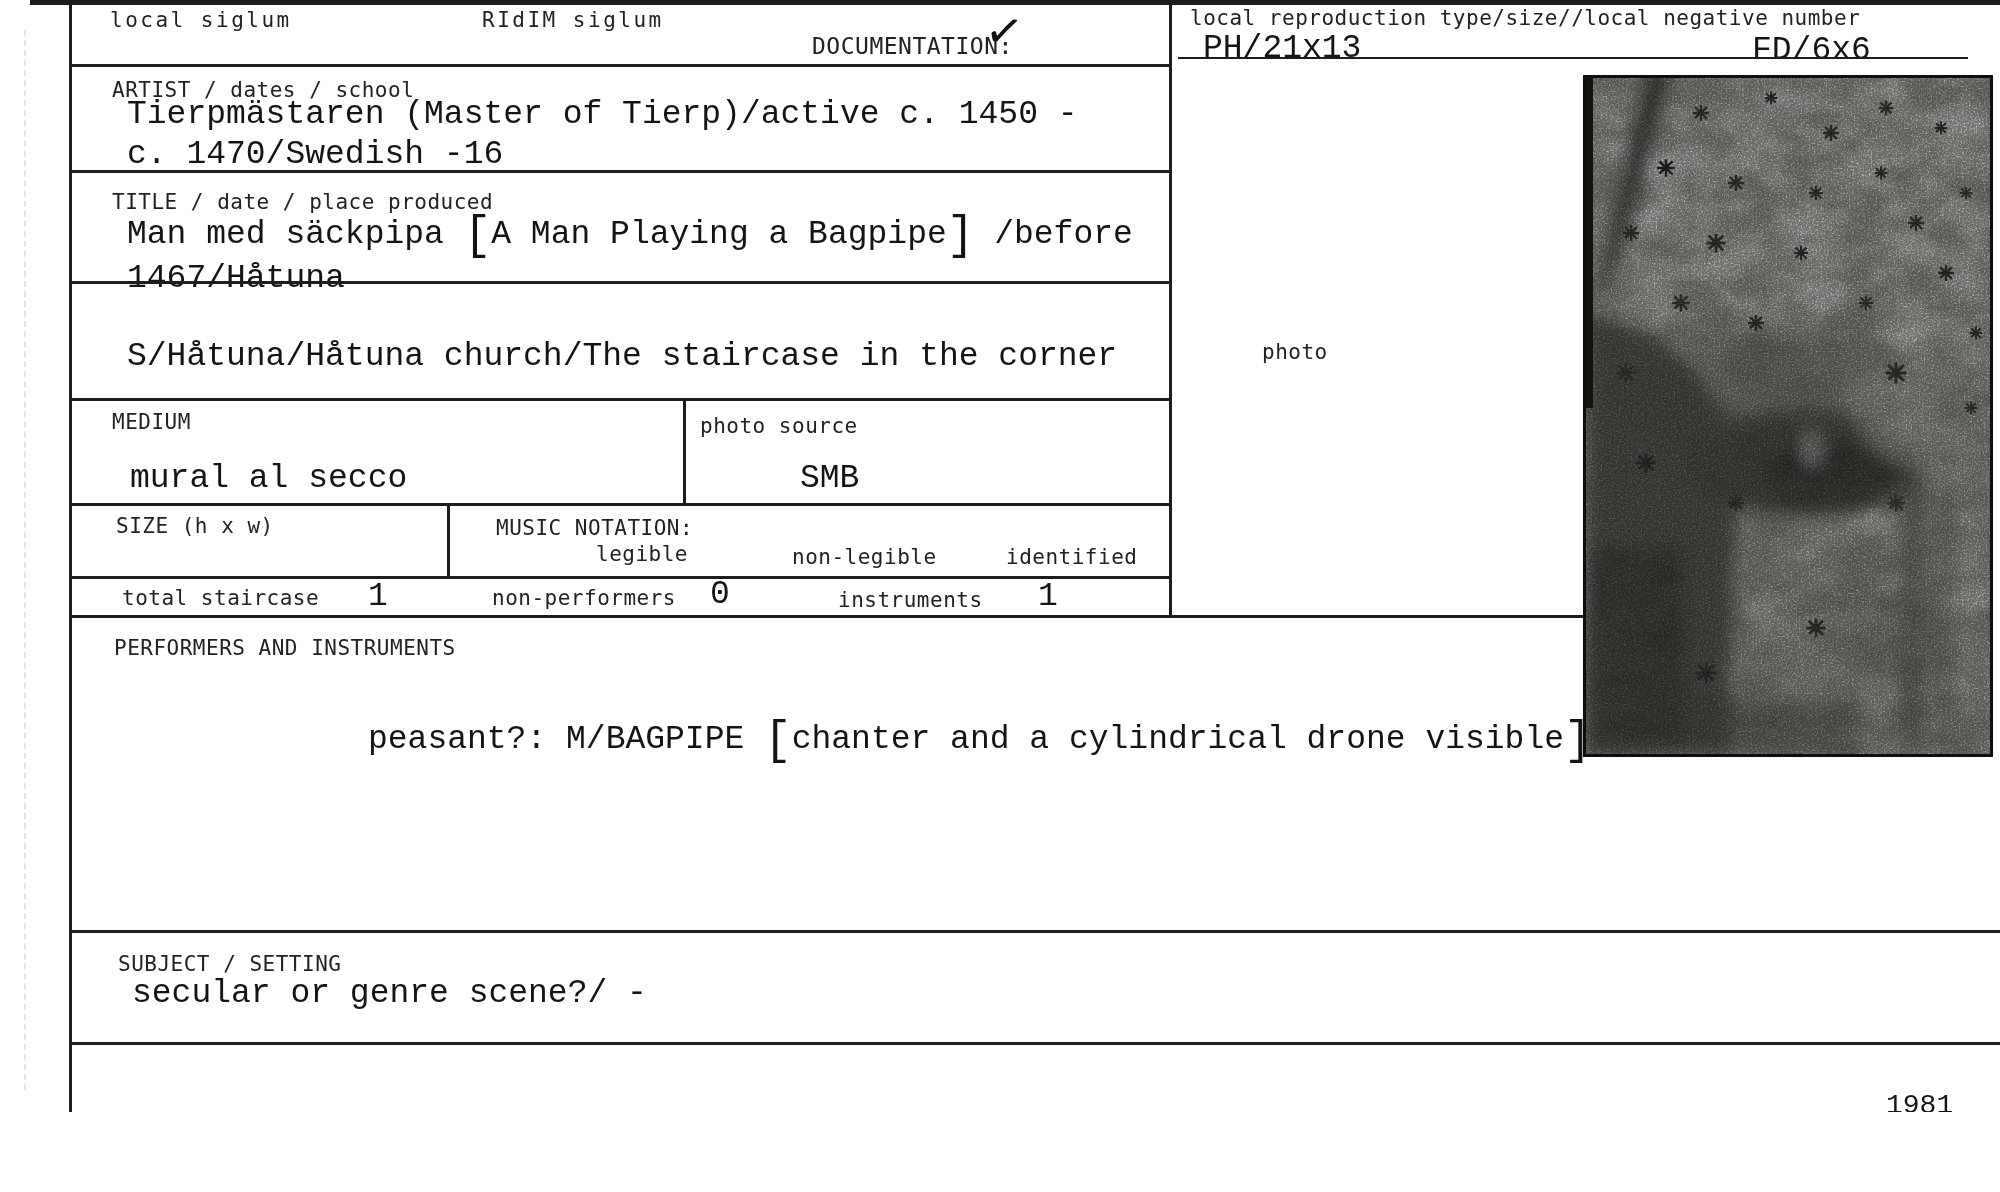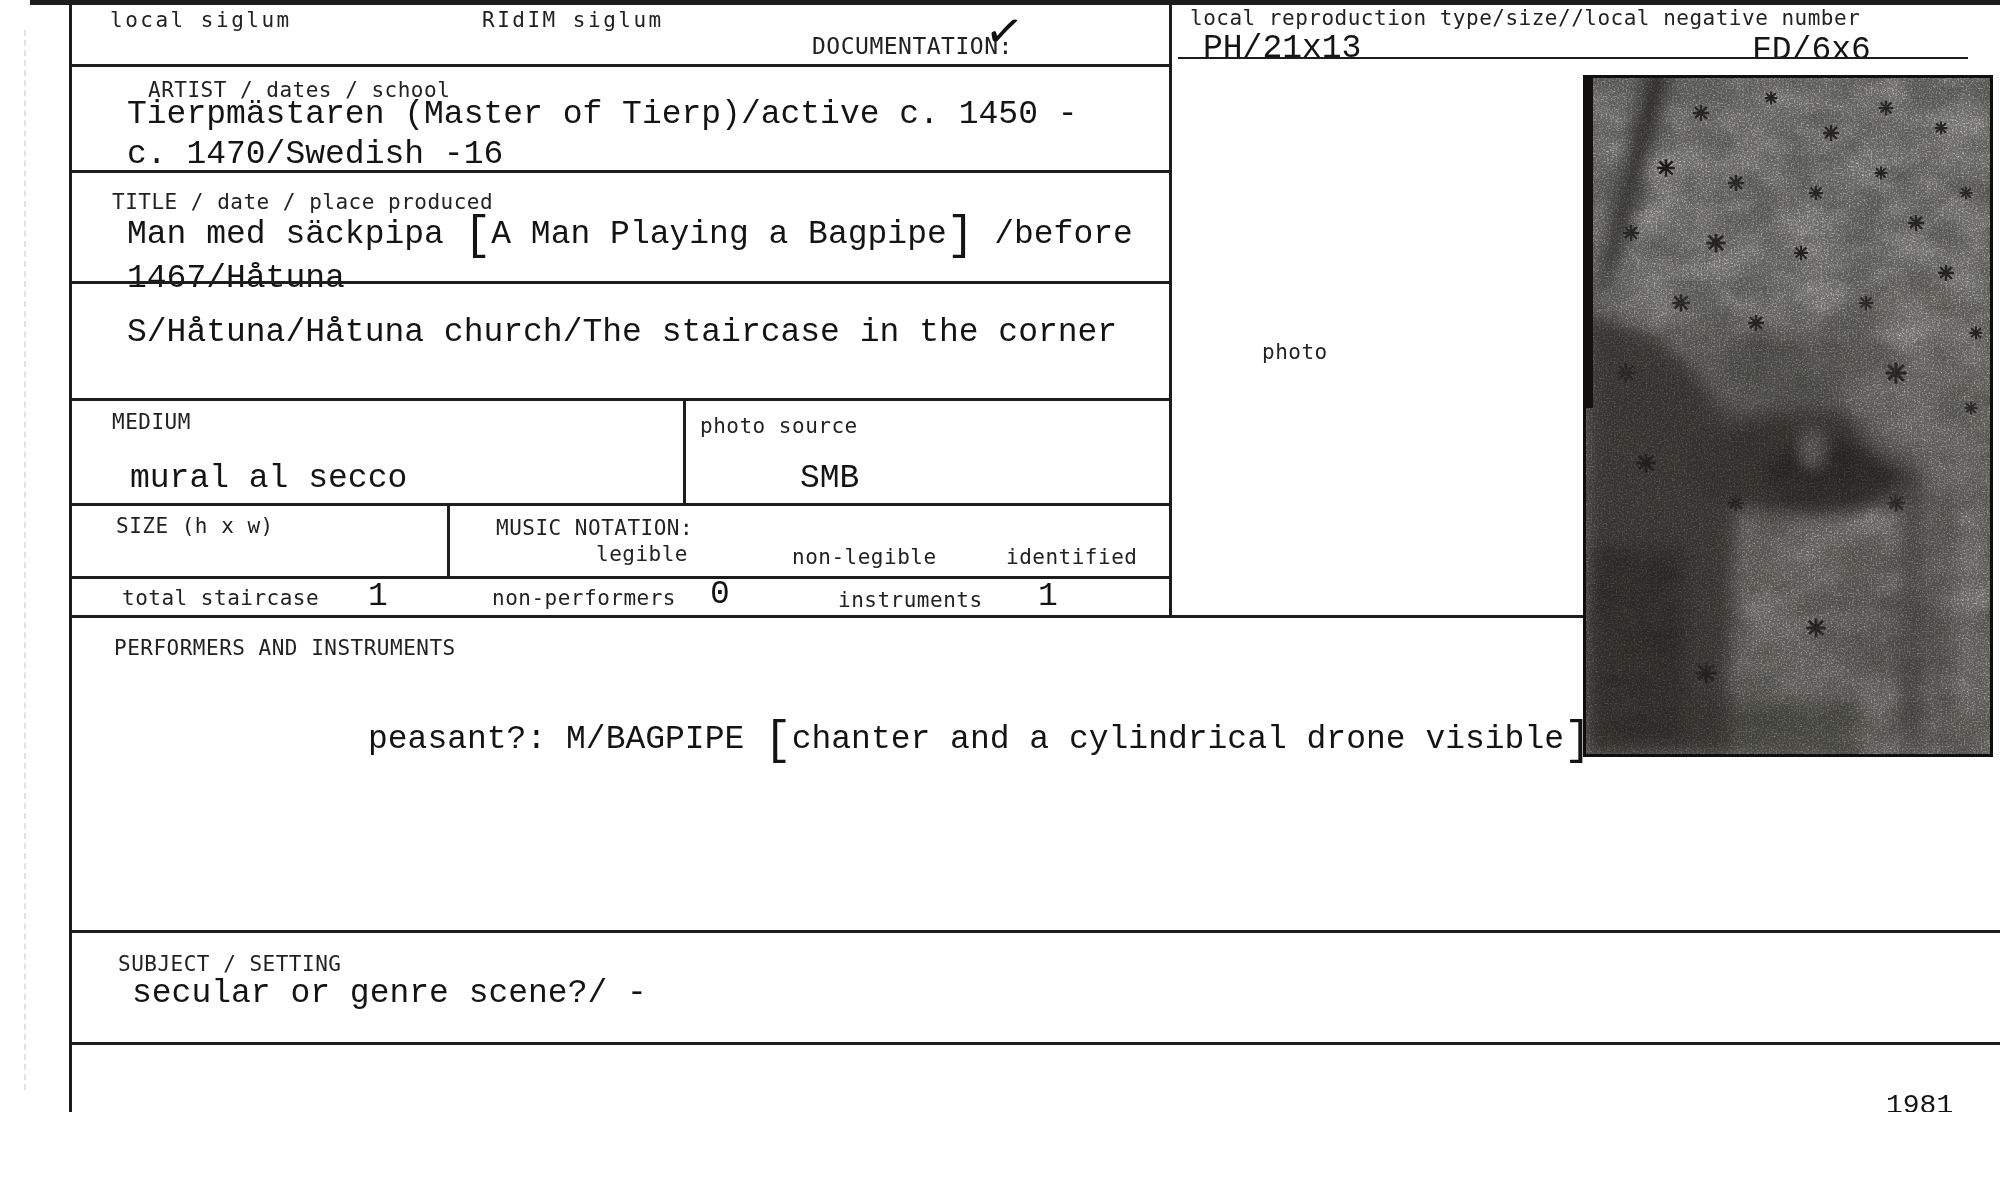--- a/index.html
+++ b/index.html
@@ -49,29 +49,29 @@
 
   <span class="lbl lbl-wide" style="left:110px;top:8px;">local siglum</span>
   <span class="lbl lbl-wide" style="left:463px;top:8px;margin-left:19px;">RIdIM siglum</span>
   <span class="lbl" style="left:812px;top:33px;font-size:23px;">DOCUMENTATION:</span>
   <span class="check" style="left:985px;top:4px;">✓</span>
 
   <span class="lbl" style="left:1190px;top:6px;">local reproduction type/size//local negative number</span>
   <span class="typed" style="left:1203px;top:32px;">PH/21x13</span>
   <span class="typed" style="left:1752px;top:34px;">FD/6x6</span>
 
-  <span class="lbl" style="left:112px;top:78px;margin-left:36px;">ARTIST / dates / school</span>
+  <span class="lbl" style="left:112px;top:78px;">ARTIST / dates / school</span>
   <span class="typed" style="left:127px;top:98px;">Tierpmästaren (Master of Tierp)/active c. 1450 -</span>
   <span class="typed" style="left:127px;top:138px;">c. 1470/Swedish -16</span>
 
   <span class="lbl" style="left:112px;top:190px;">TITLE / date / place produced</span>
   <span class="typed" style="left:127px;top:218px;"><span>Man med säckpipa </span><span class="bracket">[</span><span>A Man Playing a Bagpipe</span><span class="bracket">]</span><span> /before</span></span>
   <span class="typed" style="left:127px;top:262px;">1467/Håtuna</span>
 
-  <span class="typed" style="left:127px;top:316px;">S/Håtuna/Håtuna church/The staircase in the corner</span>
+  <span class="typed" style="left:127px;top:340px;">S/Håtuna/Håtuna church/The staircase in the corner</span>
 
   <span class="lbl" style="left:112px;top:410px;">MEDIUM</span>
   <span class="typed" style="left:130px;top:462px;">mural al secco</span>
   <span class="lbl" style="left:700px;top:414px;">photo source</span>
   <span class="typed" style="left:800px;top:462px;">SMB</span>
 
   <span class="lbl" style="left:116px;top:514px;">SIZE (h x w)</span>
   <span class="lbl" style="left:452px;top:516px;padding-left:44px;">MUSIC NOTATION:</span>
   <span class="lbl" style="left:596px;top:542px;">legible</span>
   <span class="lbl" style="left:792px;top:545px;">non-legible</span>

